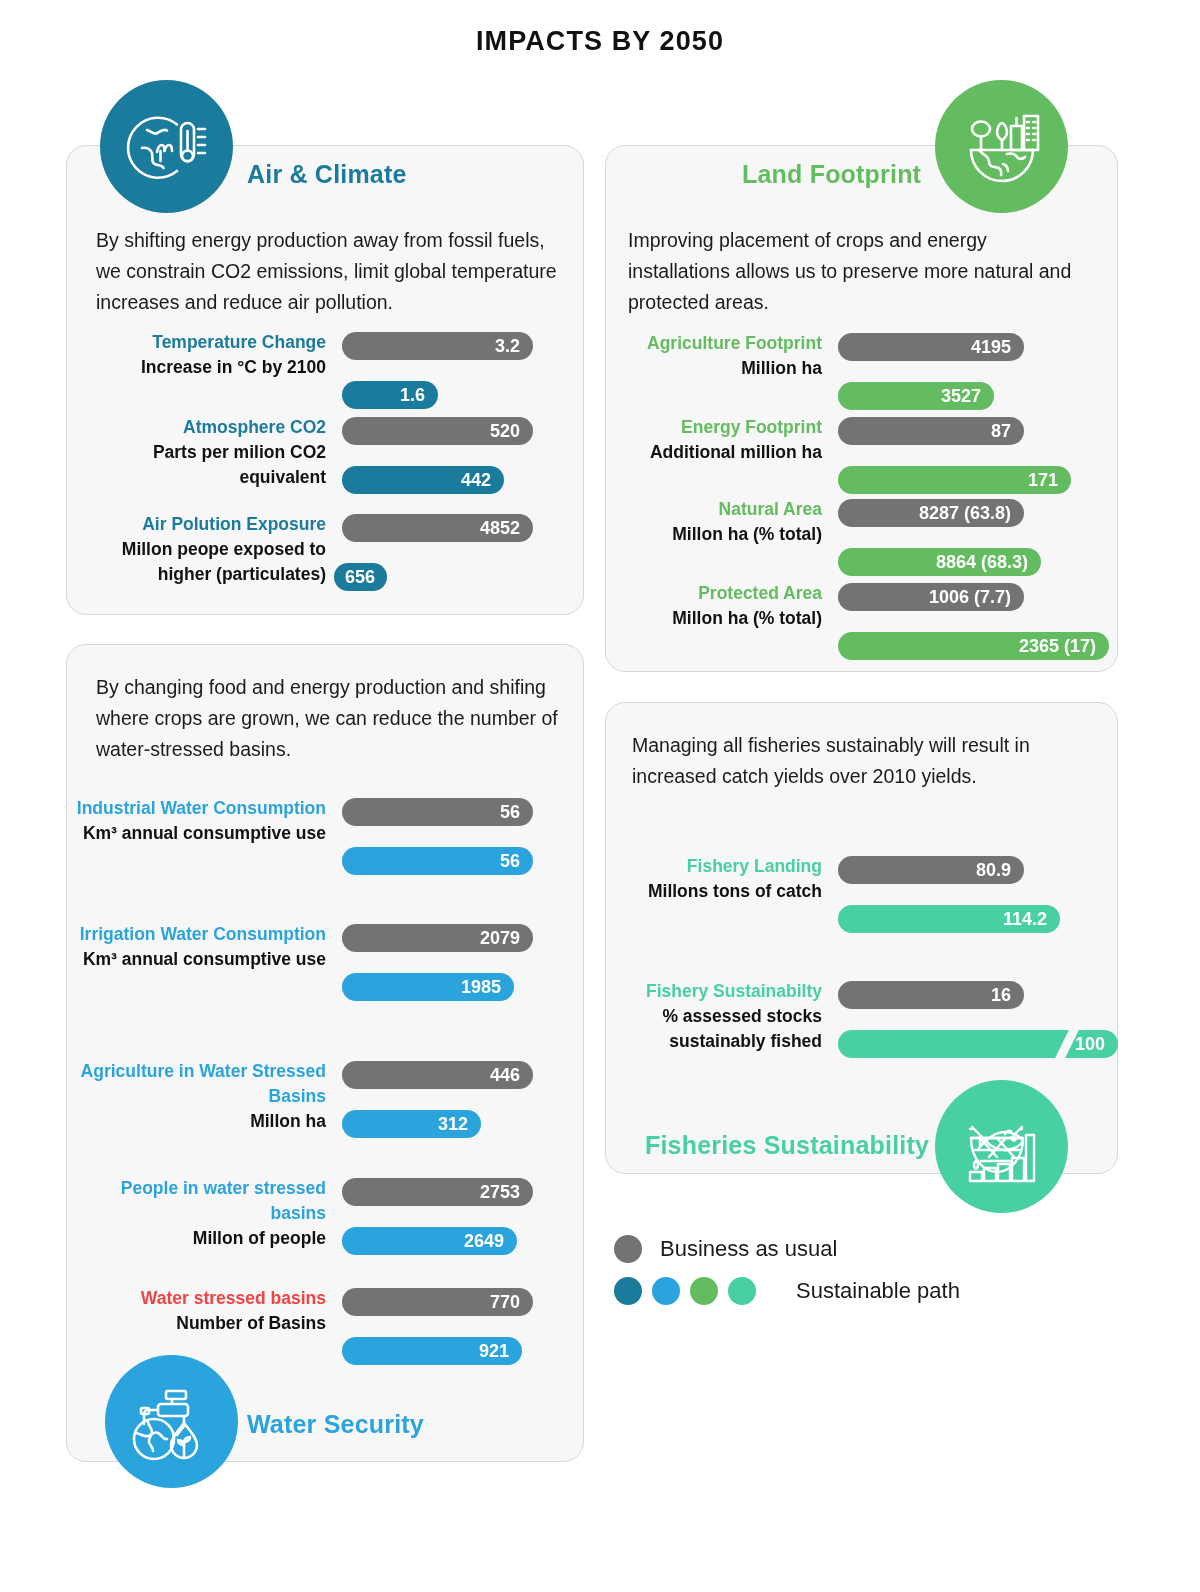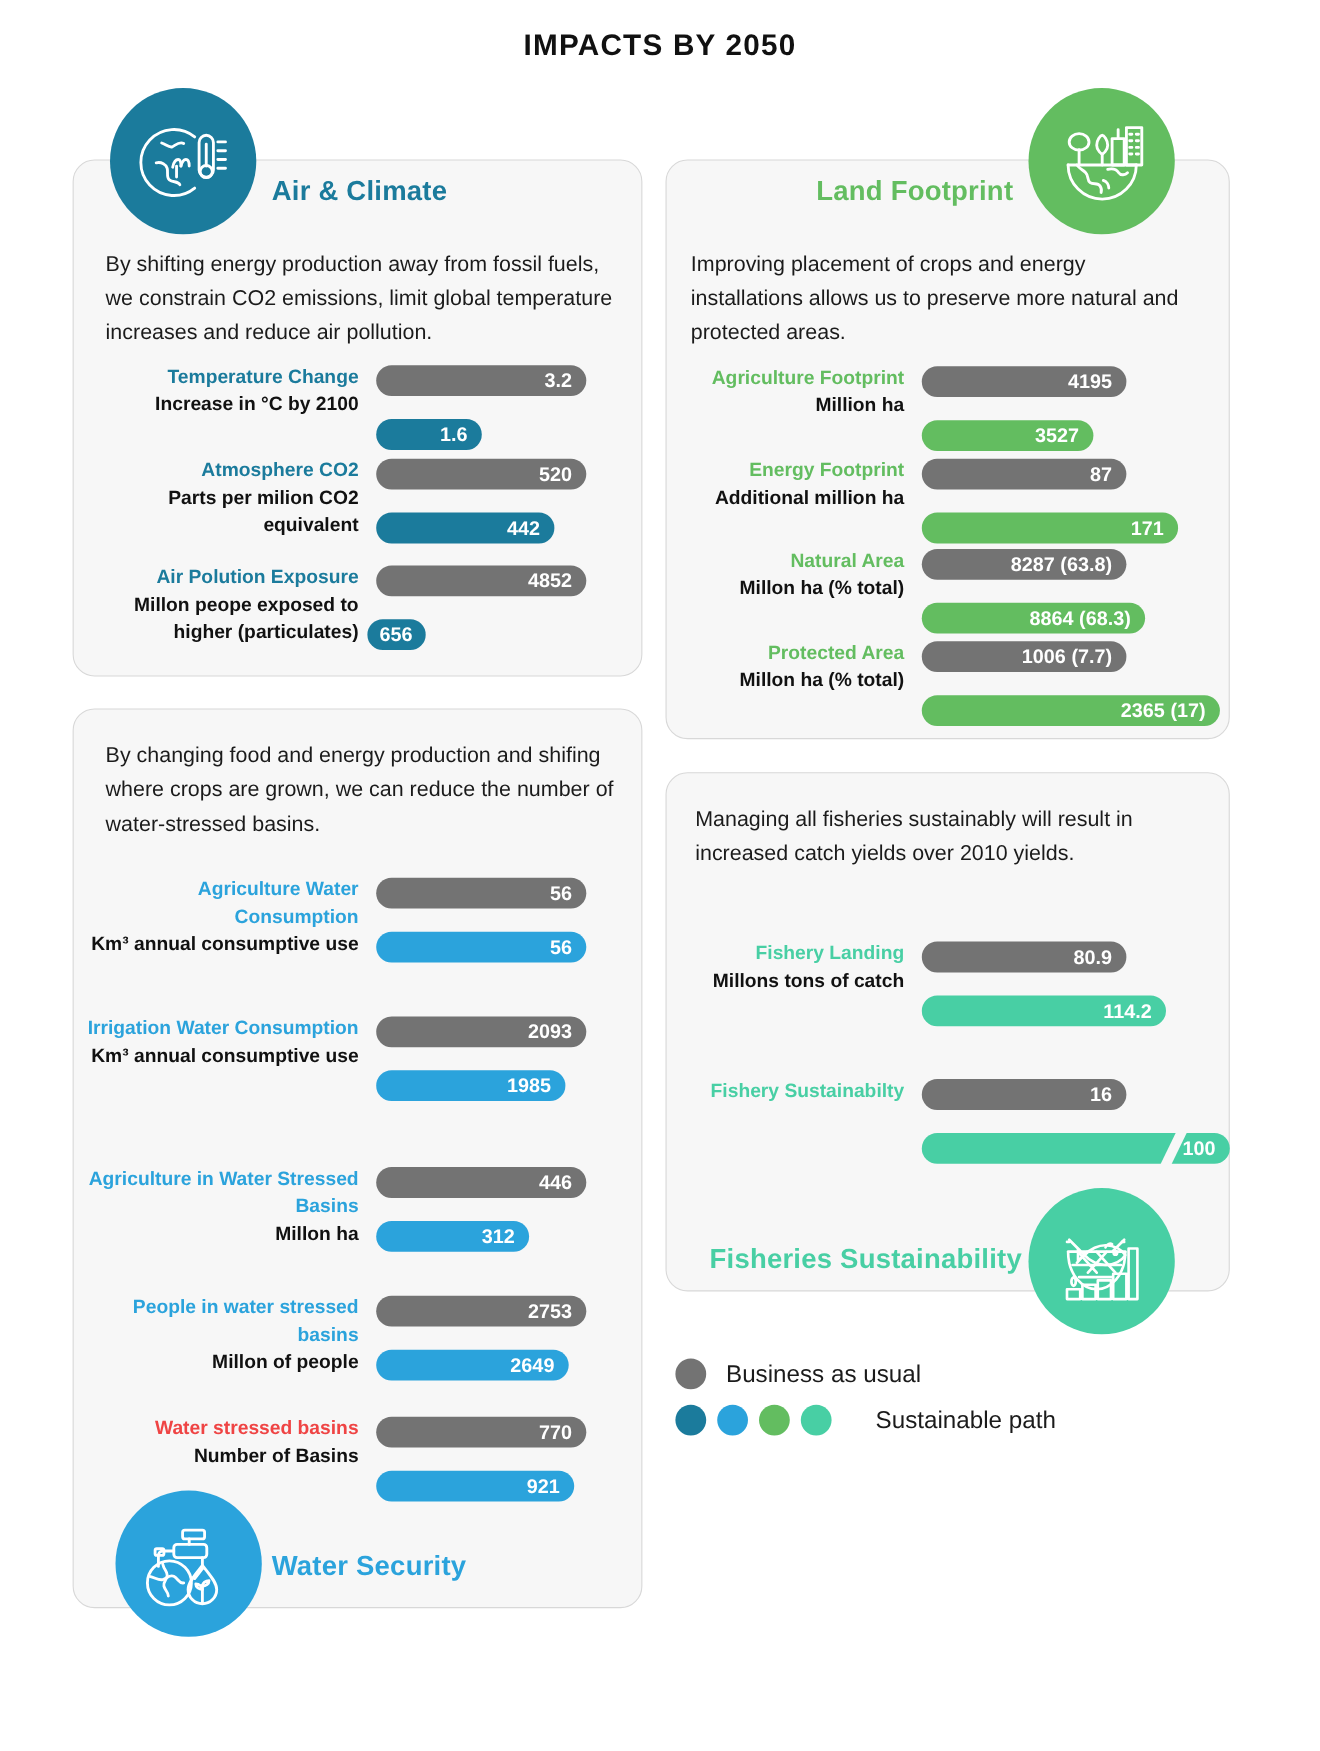--- a/index.html
+++ b/index.html
@@ -259,36 +259,36 @@
     <path d="M56 79V63"></path>
     <path d="M56 67c-3 0-6-2-6-5 3 0 6 2 6 5z"></path>
     <path d="M56 64c3 0 6-2 6-5-3 0-6 2-6 5z"></path>
   </svg>
 </div>
 <div class="section-name" id="name-water">Water Security</div>
 <div class="intro" id="intro-water">By changing food and energy production and shifing where crops are grown, we can reduce the number of water-stressed basins.</div>
 
 <div class="metric" style="left:100px;top:796px;width:226px;">
   <div class="labels">
-    <div class="m-title" style="color:#2ba3dc;">Agriculture Water Consumption</div>
+    <div class="m-title" style="color:#2ba3dc;">Industrial Water Consumption</div>
     <div class="m-sub">Km³ annual consumptive use</div>
   </div>
   <div class="bars" style="left:242px;width:300px;">
     <div class="bar gray" style="width:191px;">56</div>
     <div class="bar c-water spaced" style="width:191px;">56</div>
   </div>
 </div>
 
 <div class="metric" style="left:100px;top:922px;width:226px;">
   <div class="labels">
     <div class="m-title" style="color:#2ba3dc;">Irrigation Water Consumption</div>
     <div class="m-sub">Km³ annual consumptive use</div>
   </div>
   <div class="bars" style="left:242px;width:300px;">
-    <div class="bar gray" style="width:191px;">2093</div>
+    <div class="bar gray" style="width:191px;">2079</div>
     <div class="bar c-water spaced" style="width:172px;">1985</div>
   </div>
 </div>
 
 <div class="metric" style="left:100px;top:1059px;width:226px;">
   <div class="labels">
     <div class="m-title" style="color:#2ba3dc;">Agriculture in Water Stressed Basins</div>
     <div class="m-sub">Millon ha</div>
   </div>
   <div class="bars" style="left:242px;width:300px;">
@@ -345,20 +345,21 @@
   </div>
   <div class="bars" style="left:230px;width:300px;">
     <div class="bar gray" style="width:186px;">80.9</div>
     <div class="bar c-fish spaced" style="width:222px;">114.2</div>
   </div>
 </div>
 
 <div class="metric" style="left:608px;top:979px;width:214px;">
   <div class="labels">
     <div class="m-title" style="color:#48cfa4;">Fishery Sustainabilty</div>
+    <div class="m-sub">% assessed stocks sustainably fished</div>
   </div>
   <div class="bars" style="left:230px;width:320px;">
     <div class="bar gray" style="width:186px;">16</div>
     <div class="bar c-fish spaced" style="width:280px;">
       <span class="slash"></span>
       <span>100</span>
     </div>
   </div>
 </div>
 

